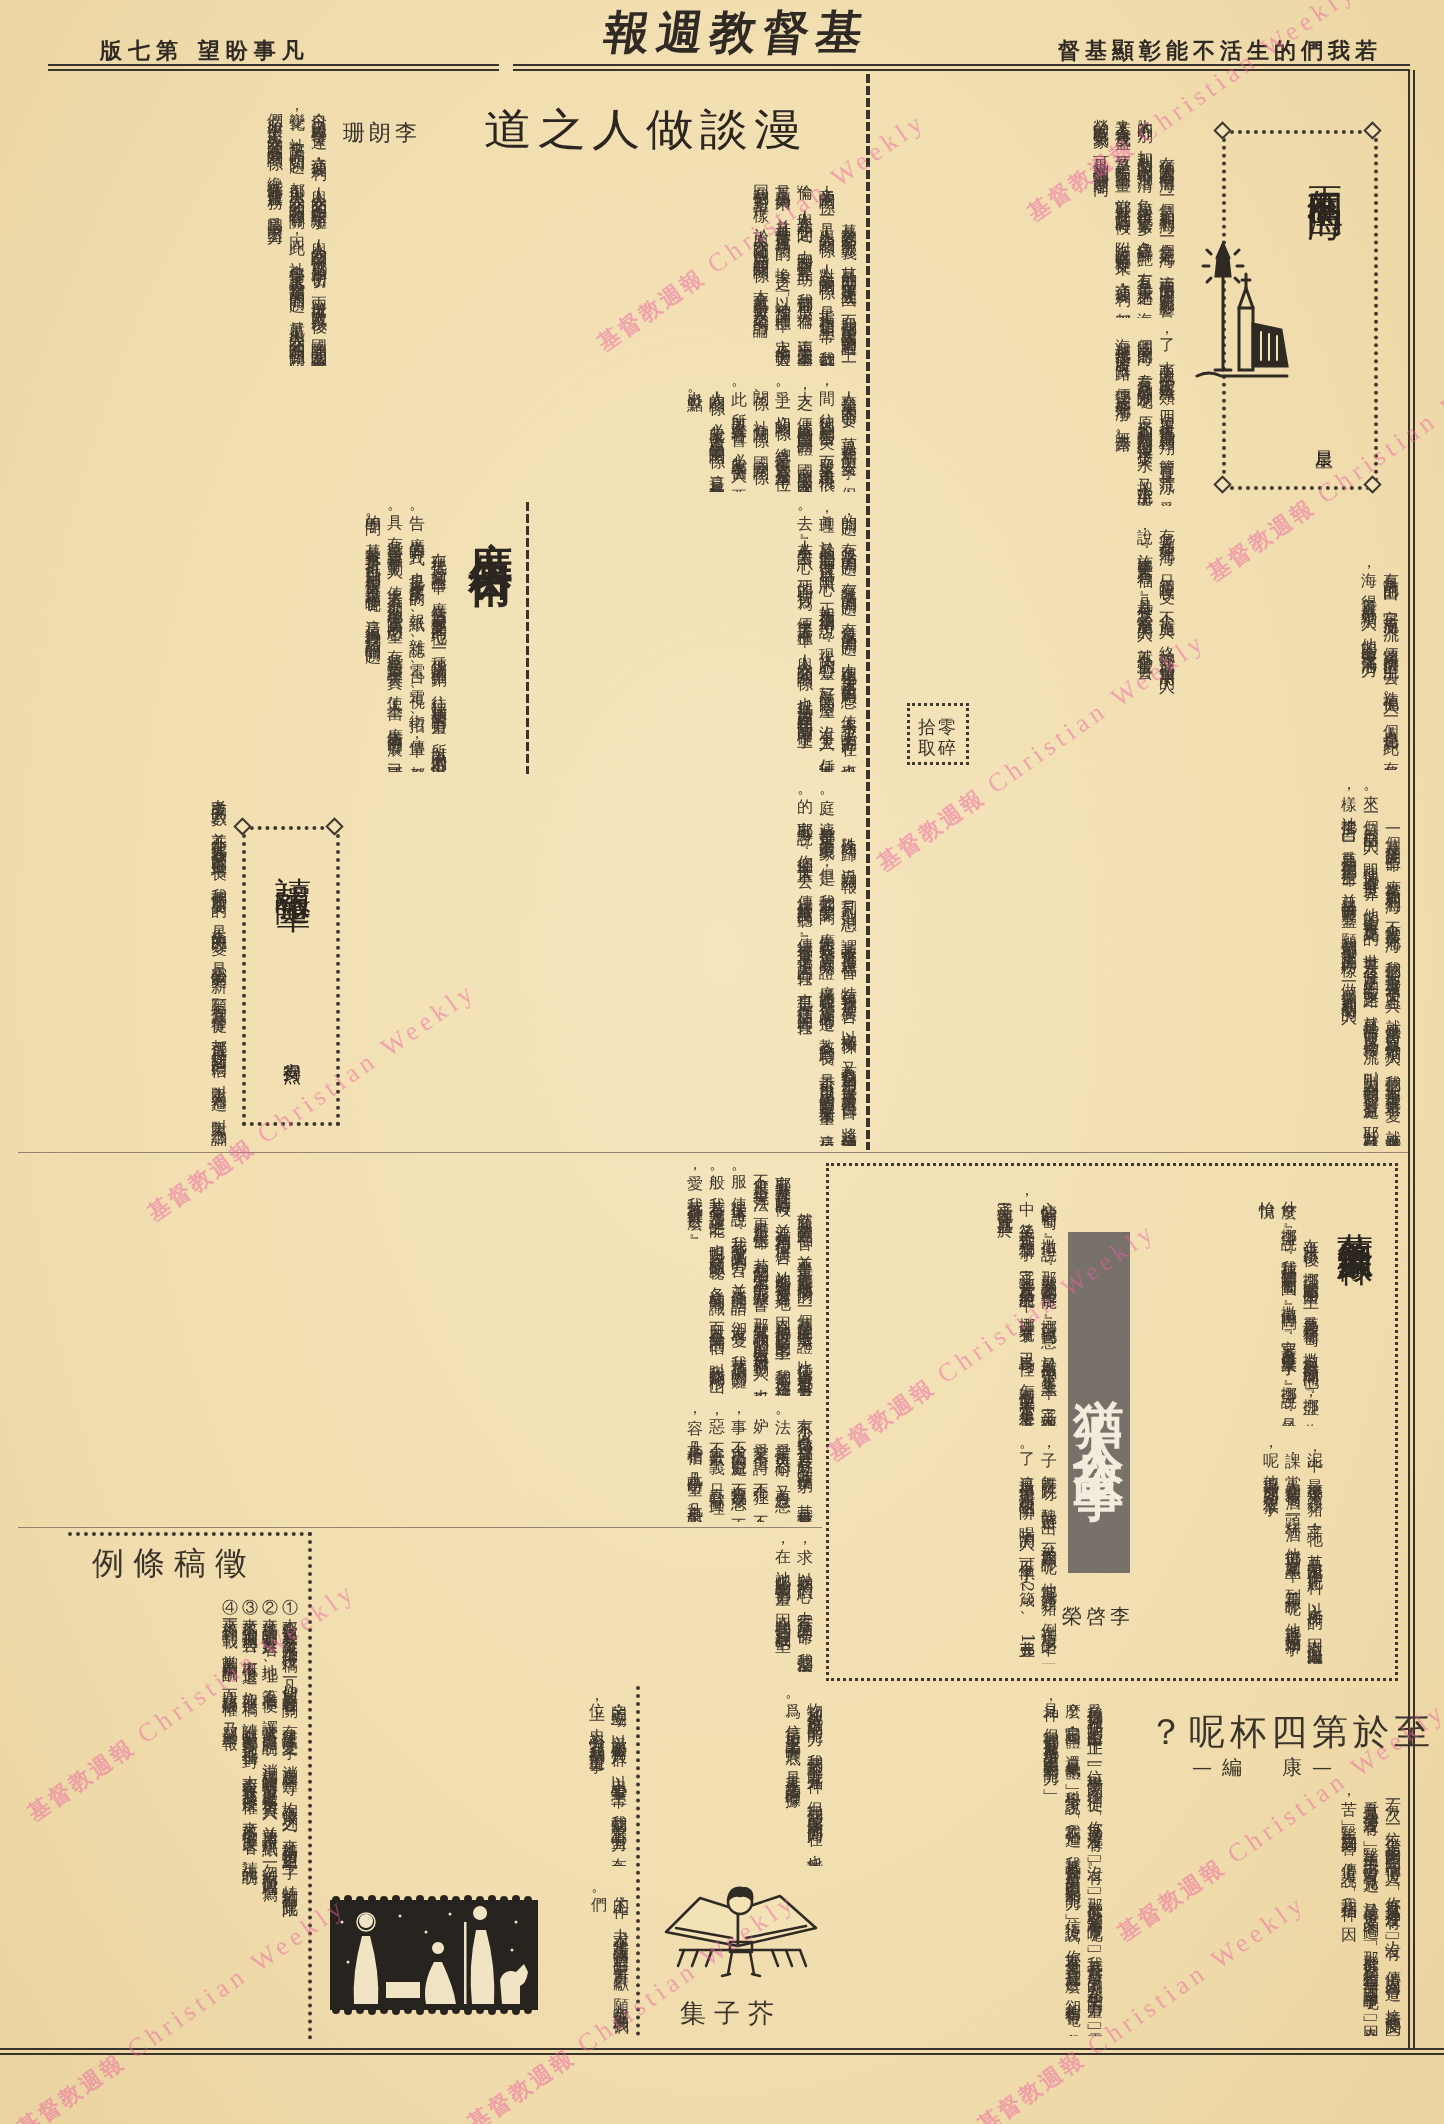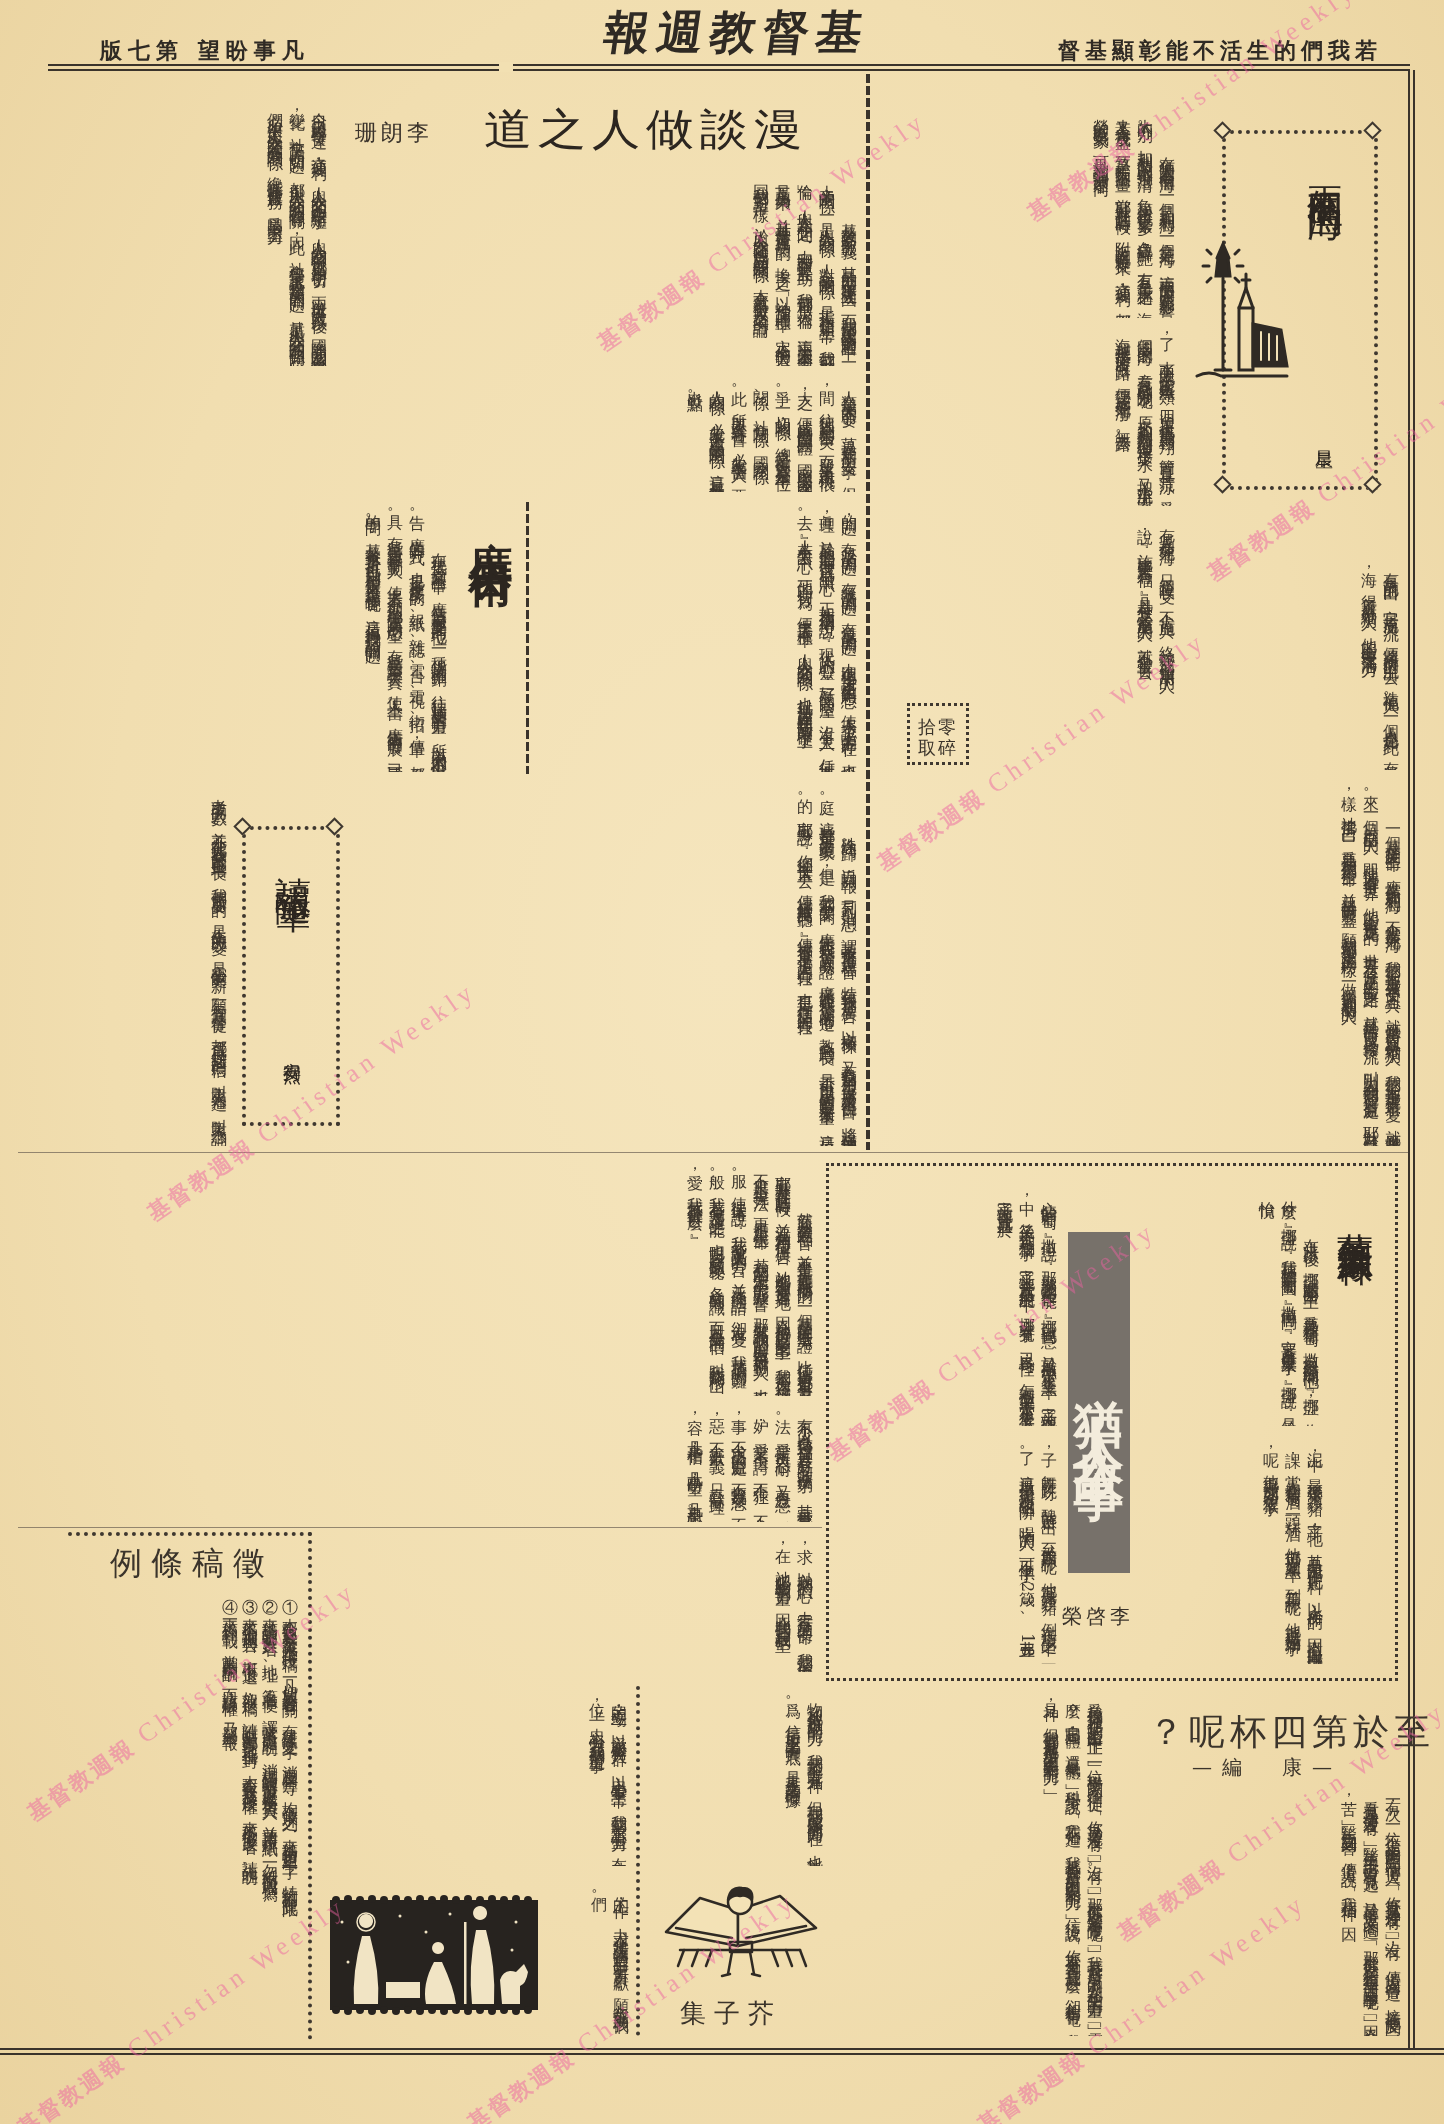--- a/index.html
+++ b/index.html
@@ -18,21 +18,21 @@
   
   .masthead{left:604px;top:2px;font-size:46px;font-weight:700;letter-spacing:7px;color:#2f2a24;transform:skewX(-8deg);}
   .issue{left:100px;top:36px;font-size:22px;font-weight:700;letter-spacing:6px;color:#2f2a24;}
   .date{left:1058px;top:36px;font-size:22px;font-weight:700;letter-spacing:5px;color:#2f2a24;}
   .rule-dbl{position:absolute;border-top:2px solid #3a332b;border-bottom:2px solid #3a332b;height:3px;}
   .vrule-dbl{position:absolute;border-left:2px solid #3a332b;border-right:2px solid #3a332b;width:3px;}
   .vrule-dash{position:absolute;width:4px;background:repeating-linear-gradient(to bottom,#3a332b 0 9px,transparent 9px 12px);}
   .hline{position:absolute;height:1px;background:#6b6052;opacity:.7;}
   
   .h-mantan{left:484px;top:98px;font-size:48px;letter-spacing:6px;color:#2c2620;transform:scaleY(.9);}
-  .author-h{font-size:22px;letter-spacing:4px;color:#3a332b;margin-left:12px;}
+  .author-h{font-size:22px;letter-spacing:4px;color:#3a332b;}
   .h-vert{position:absolute;writing-mode:vertical-rl;color:#2c2620;}
   .chain{position:absolute;border:4px dotted #3f3830;}
   .diamond{position:absolute;width:9px;height:9px;border:2px solid #3f3830;background:#f3e2b6;transform:rotate(45deg);}
   .wavy{position:absolute;border:3px dotted #3f3830;}
   .jew-block{position:absolute;left:1068px;top:1232px;width:62px;height:341px;background:#77716a;
     writing-mode:vertical-rl;font-size:50px;font-weight:700;letter-spacing:18px;color:#f3ecdc;
     text-align:center;line-height:62px;padding-top:4px;box-sizing:border-box;}
   .watermark{position:absolute;transform:rotate(-35deg);transform-origin:left center;white-space:nowrap;
     color:rgba(236,96,160,.48);pointer-events:none;}
   .watermark .zh{font-size:22px;font-weight:700;letter-spacing:3px;margin-right:10px;}
@@ -155,21 +155,21 @@
     <p>心情的葡萄。』撒但說：『那麼讓我們合作罷！』挪亞也同意。於是撒但帶來一隻羔羊，宰了牠而流其血於用土中，後又去捉到一隻獅子，宰了牠并流其血於坭中，挪亞看見了，已爲奇怪，怎知撒但又去帶來一隻猴子，宰了牠而流其血於</p>
   </div>
 <div class="vt" style="left:1140px;top:1440px;width:186px;height:224px;">
     <p>泥中，最後帶來一頭豬，宰了牠，其血向泥中作肥料。以上所作的，因撒但向挪亞了解一個功課：當人初嘗葡萄酒，頭一杯酒，他仍可愛如羔羊；到第二杯呢，他就勇猛如獅子；到第三杯呢，他更變成如同一隻猴子</p>
   </div>
 <div class="vt" style="left:836px;top:1440px;width:224px;height:224px;">
     <p>子，舞呀跳呀，醜態百出；至於第四杯呢，他就像一頭豬，倒在污穢之中，不省人事了。這是撒但給人所設的陷阱，喝酒的人，可不愼乎？（箴23、弗五18）</p>
   </div>
 
 <div class="abs" style="left:68px;top:1532px;width:240px;height:504px;border-top:4px dotted #3f3830;border-right:4px dotted #3f3830;"></div>
-<div class="abs rtl" style="left:92px;top:1542px;font-size:32px;letter-spacing:9px;margin-left:18px;">徵稿條例</div>
+<div class="abs rtl" style="left:92px;top:1542px;font-size:32px;letter-spacing:9px;">徵稿條例</div>
 <div class="vt" style="left:78px;top:1586px;width:222px;height:432px;line-height:20px;">
   <p>①本報歡迎各基督教人士踴躍投稿，凡一切與基督教有關，有建設性之文字，消息及圖片等，均在徵求之列，來稿請勿超過二千字，特約稿不在此限。</p>
   <p>②來稿請註明眞實姓名、地址、筆名聽便，譯文當將出處註明，消息稿請註明所發之機構及負責人，並請用原稿紙，勿一紙兩面或橫寫。</p>
   <p>③來稿不論選刊與否，概不退還，如欲退稿，請附貼足郵票之地址信封。本報有取捨及修改權，來稿不欲修改者，請先註明。</p>
   <p>④來稿一經刊載，當酌奉稿酬，而該稿版權，乃屬於本報。</p>
 </div>
 
 <div class="vt" style="left:320px;top:1536px;width:496px;height:136px;">
     <p>求，以我們的信心，去實行主的使命。我們深信主必與我們同在，祂必賜給我們力量，因此我們肯定我們堅</p>
   </div>

